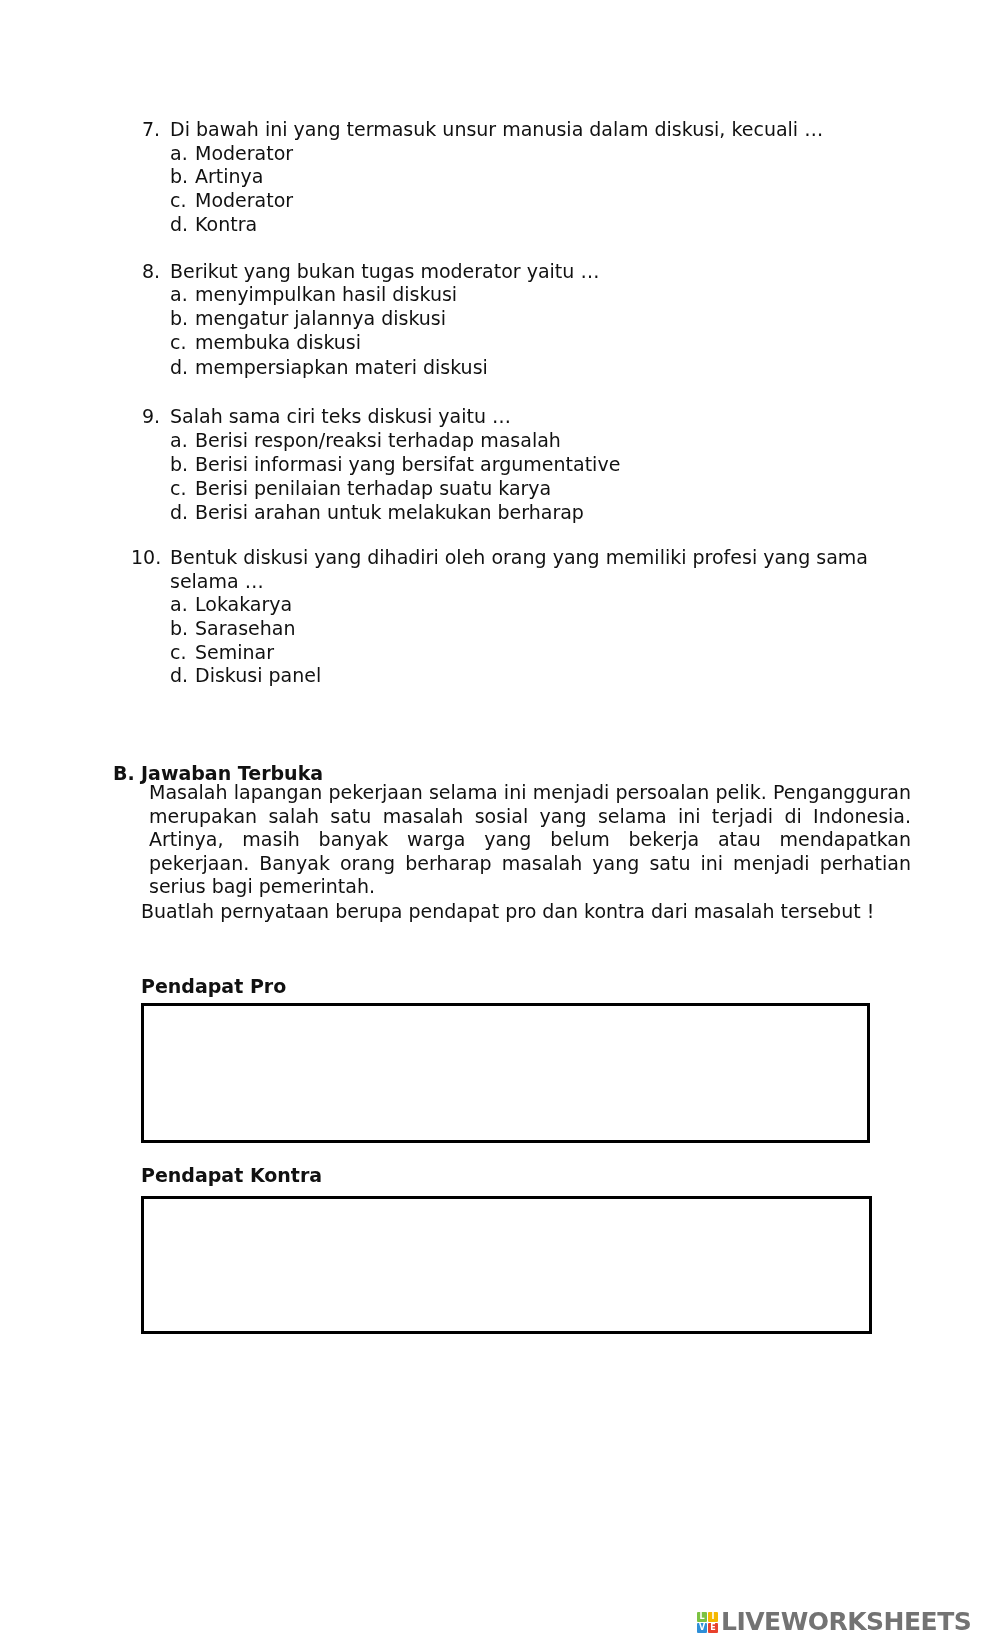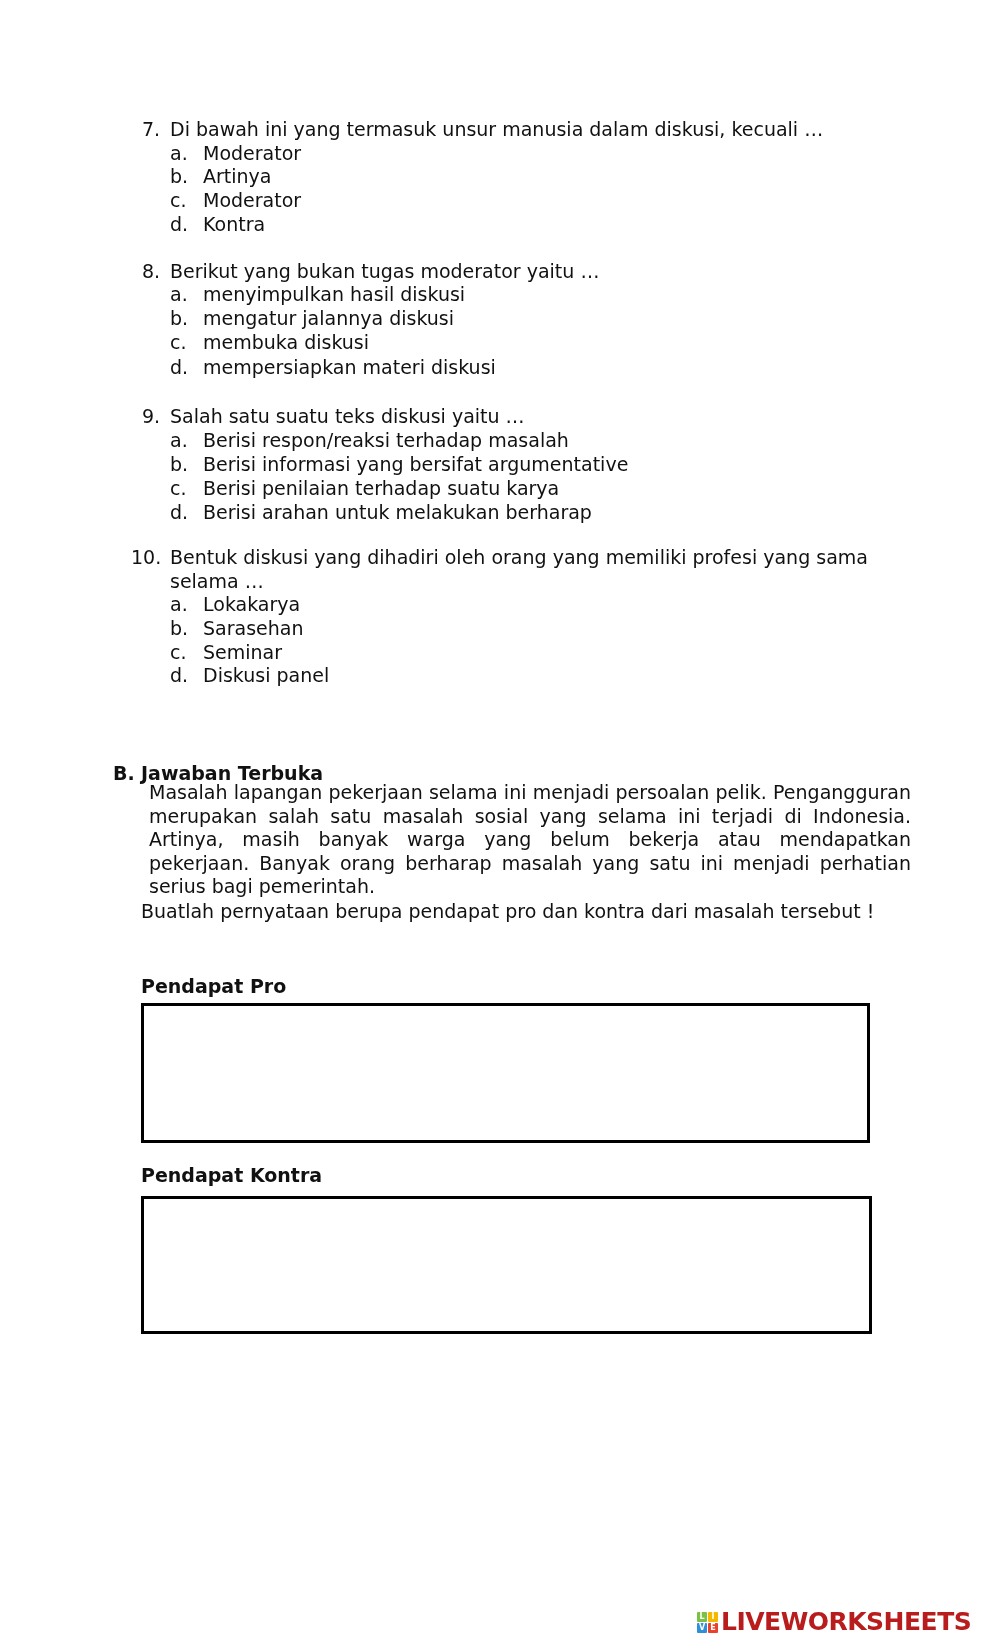--- a/index.html
+++ b/index.html
@@ -5,21 +5,21 @@
   html, body { margin: 0; padding: 0; }
   body {
     width: 1000px; height: 1643px; position: relative; overflow: hidden;
     background: #ffffff; color: #111111;
     font-family: "DejaVu Sans", sans-serif; font-size: 19px;
   }
   .line { position: absolute; height: 24px; line-height: 24px; white-space: nowrap; }
   .qnum { position: absolute; }
   .q-text { position: absolute; left: 170px; }
   .opt-letter { position: absolute; left: 170px; }
-  .opt-text { position: absolute; left: 203px; }
+  .opt-text { position: absolute; left: 195px; }
   .bold { font-weight: bold; }
   .para {
     position: absolute; left: 141px; width: 762px;
     line-height: 23.6px; text-align: justify; white-space: normal;
   }
   .answer-box {
     position: absolute; left: 141px; width: 729px;
     border: 3px solid #000000; background: #ffffff; box-sizing: border-box;
   }
   .answer-box textarea {
@@ -73,21 +73,21 @@
     <span class="line opt-text" style="top:330px;">membuka diskusi</span>
   </div>
   <div>
     <span class="line opt-letter" style="top:355px;">d.</span>
     <span class="line opt-text" style="top:355px;">mempersiapkan materi diskusi</span>
   </div>
 </div>
 
 <div>
   <span class="line qnum" style="left:142px; top:404px;">9.</span>
-  <span class="line q-text" style="top:404px;">Salah satu suatu teks diskusi yaitu …</span>
+  <span class="line q-text" style="top:404px;">Salah sama ciri teks diskusi yaitu …</span>
   <div>
     <span class="line opt-letter" style="top:428px;">a.</span>
     <span class="line opt-text" style="top:428px;">Berisi respon/reaksi terhadap masalah</span>
   </div>
   <div>
     <span class="line opt-letter" style="top:452px;">b.</span>
     <span class="line opt-text" style="top:452px;">Berisi informasi yang bersifat argumentative</span>
   </div>
   <div>
     <span class="line opt-letter" style="top:476px;">c.</span>
@@ -138,14 +138,14 @@
   </div>
 </div>
 
 <div class="logo">
   <div class="logo-grid">
     <span class="logo-cell" id="lc0" style="background: rgb(124, 194, 66);">L</span>
     <span class="logo-cell" id="lc1" style="background: rgb(245, 184, 0);">I</span>
     <span class="logo-cell" id="lc2" style="background: rgb(47, 143, 216);">V</span>
     <span class="logo-cell" id="lc3" style="background: rgb(232, 65, 44);">E</span>
   </div>
-  <span class="logo-word" style="color: #b91c1c;">LIVEWORKSHEETS</span>
+  <span class="logo-word" style="color: #737373;">LIVEWORKSHEETS</span>
 </div>
 
 </body></html>

